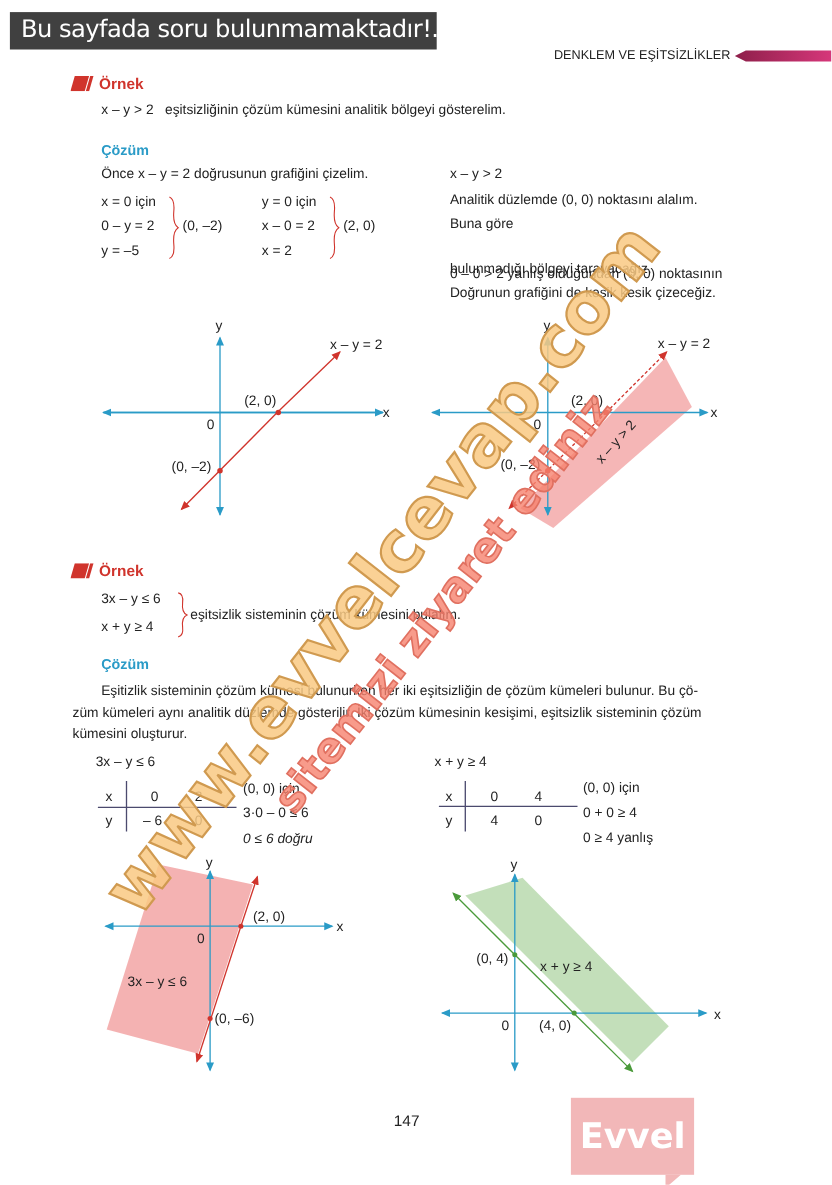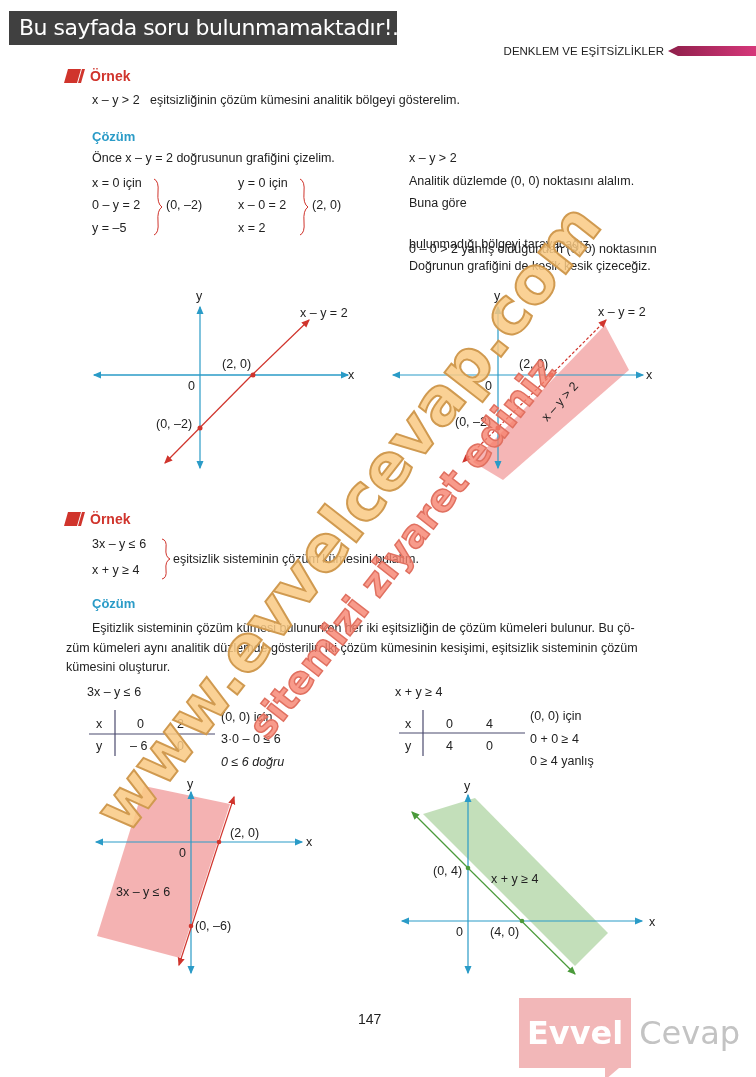--- a/index.html
+++ b/index.html
@@ -231,14 +231,13 @@
   <text x="101" y="113">x + y ≥  4</text>
 </svg>
 
 <div class="wm" style="left:40px; top:480px; font-size:64px; color:rgba(249,201,131,0.85); -webkit-text-stroke:2px #d09a50; transform:rotate(-52deg); transform-origin:left top; top:800px; left:80px;">www.evvelcevap.com</div>
 <div class="wm" style="left:240px; top:720px; font-size:38px; color:rgba(246,130,110,0.8); -webkit-text-stroke:1.5px #e07060; transform:rotate(-52deg); transform-origin:left top;">sitemizi ziyaret ediniz</div>
 
 <div class="abs" style="left:358px; top:1011px; font-size:14px;">147</div>
 
 <div class="abs evvel-logo">
   <div class="evvel-box"><span>Evvel</span><div class="evvel-tail"></div></div>
-  <span class="cevap">Cevap</span>
 </div>
 
 </body></html>

